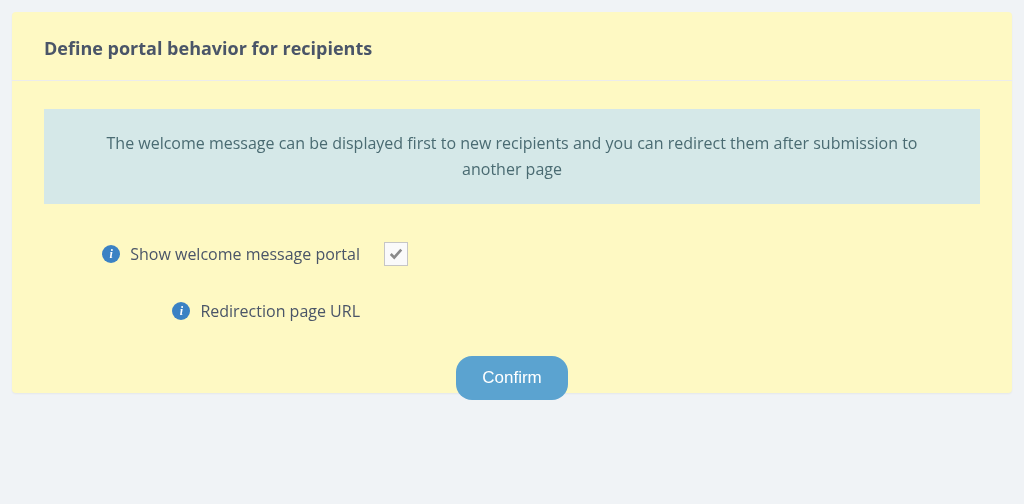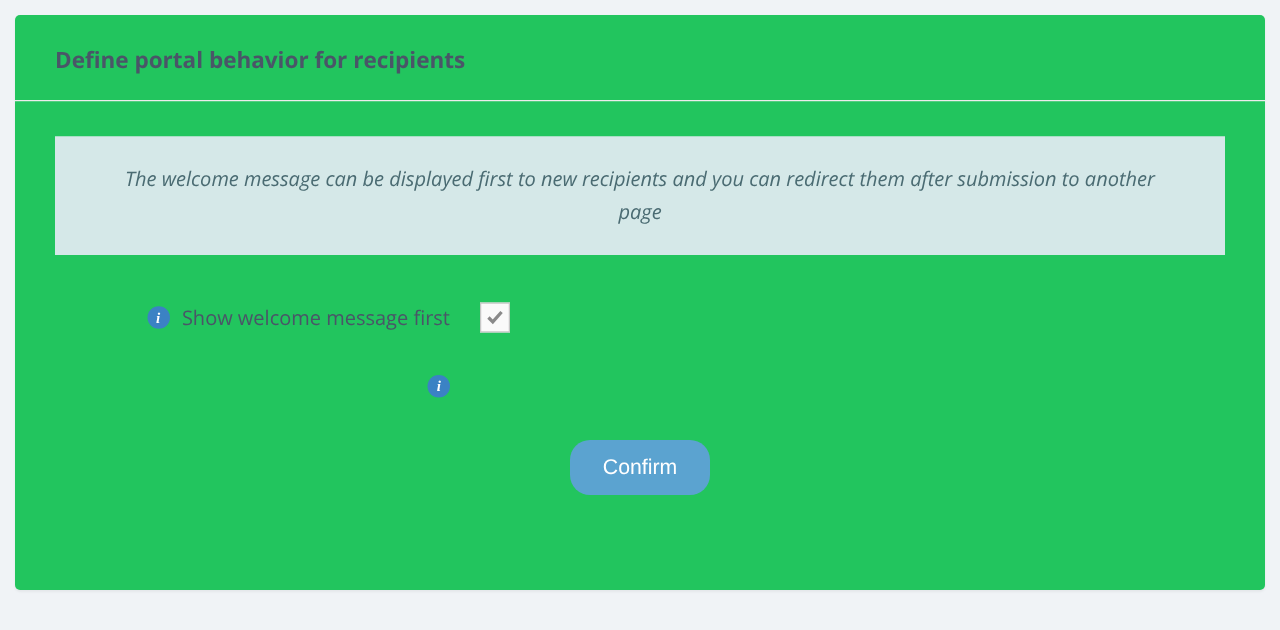--- a/index.html
+++ b/index.html
@@ -4,24 +4,24 @@
   <style>
     * { box-sizing: border-box; margin: 0; padding: 0; }
     body {
       font-family: -apple-system, BlinkMacSystemFont, "Segoe UI", "Open Sans", sans-serif;
       background: #f0f3f6;
       padding: 12px;
       width: 1024px;
       height: 504px;
     }
     .card {
-      background: #22c55e;
+      background: #fef9c3;
       border-radius: 4px;
       box-shadow: 0 1px 2px rgba(0,0,0,0.05);
-      height: 460px;
+      height: 381px;
     }
     .card-header {
       padding: 24px 32px 20px 32px;
       border-bottom: 1px solid #ececec;
     }
     .card-header h2 {
       font-size: 18px;
       font-weight: 700;
       color: #4a5568;
     }
@@ -29,21 +29,20 @@
       padding: 28px 32px 20px 32px;
     }
     .info-banner {
       background: #d5e8e8;
       color: #4a6b72;
       font-size: 16px;
       text-align: center;
       padding: 22px 48px;
       line-height: 1.6;
       margin-bottom: 38px;
-      font-style: italic;
     }
     .form-row {
       display: flex;
       align-items: center;
       margin-bottom: 34px;
     }
     .label-group {
       width: 340px;
       display: flex;
       align-items: center;
@@ -129,36 +128,37 @@
     <h2>Define portal behavior for recipients</h2>
   </div>
   <div class="card-body">
     <div class="info-banner">The welcome message can be displayed first to new recipients and you can redirect them after submission to another page</div>
 
     <div class="form-row">
       <div class="label-group">
         <span class="info-icon">
             <span>i</span>
           </span>
-        <span class="field-label">Show welcome message first</span>
+        <span class="field-label">Show welcome message portal</span>
       </div>
       <div class="control-cell">
         <div class="checkbox">
           <svg viewBox="0 0 16 16">
             <polyline points="2,8 6,12 14,3"></polyline>
           </svg>
         </div>
       </div>
     </div>
 
     <div class="form-row">
       <div class="label-group">
         <span class="info-icon">
             <span>i</span>
           </span>
+        <span class="field-label">Redirection page URL</span>
       </div>
     </div>
 
     <div class="confirm-row">
       <button class="confirm-btn">Confirm</button>
     </div>
 
   </div>
 </div>
 

